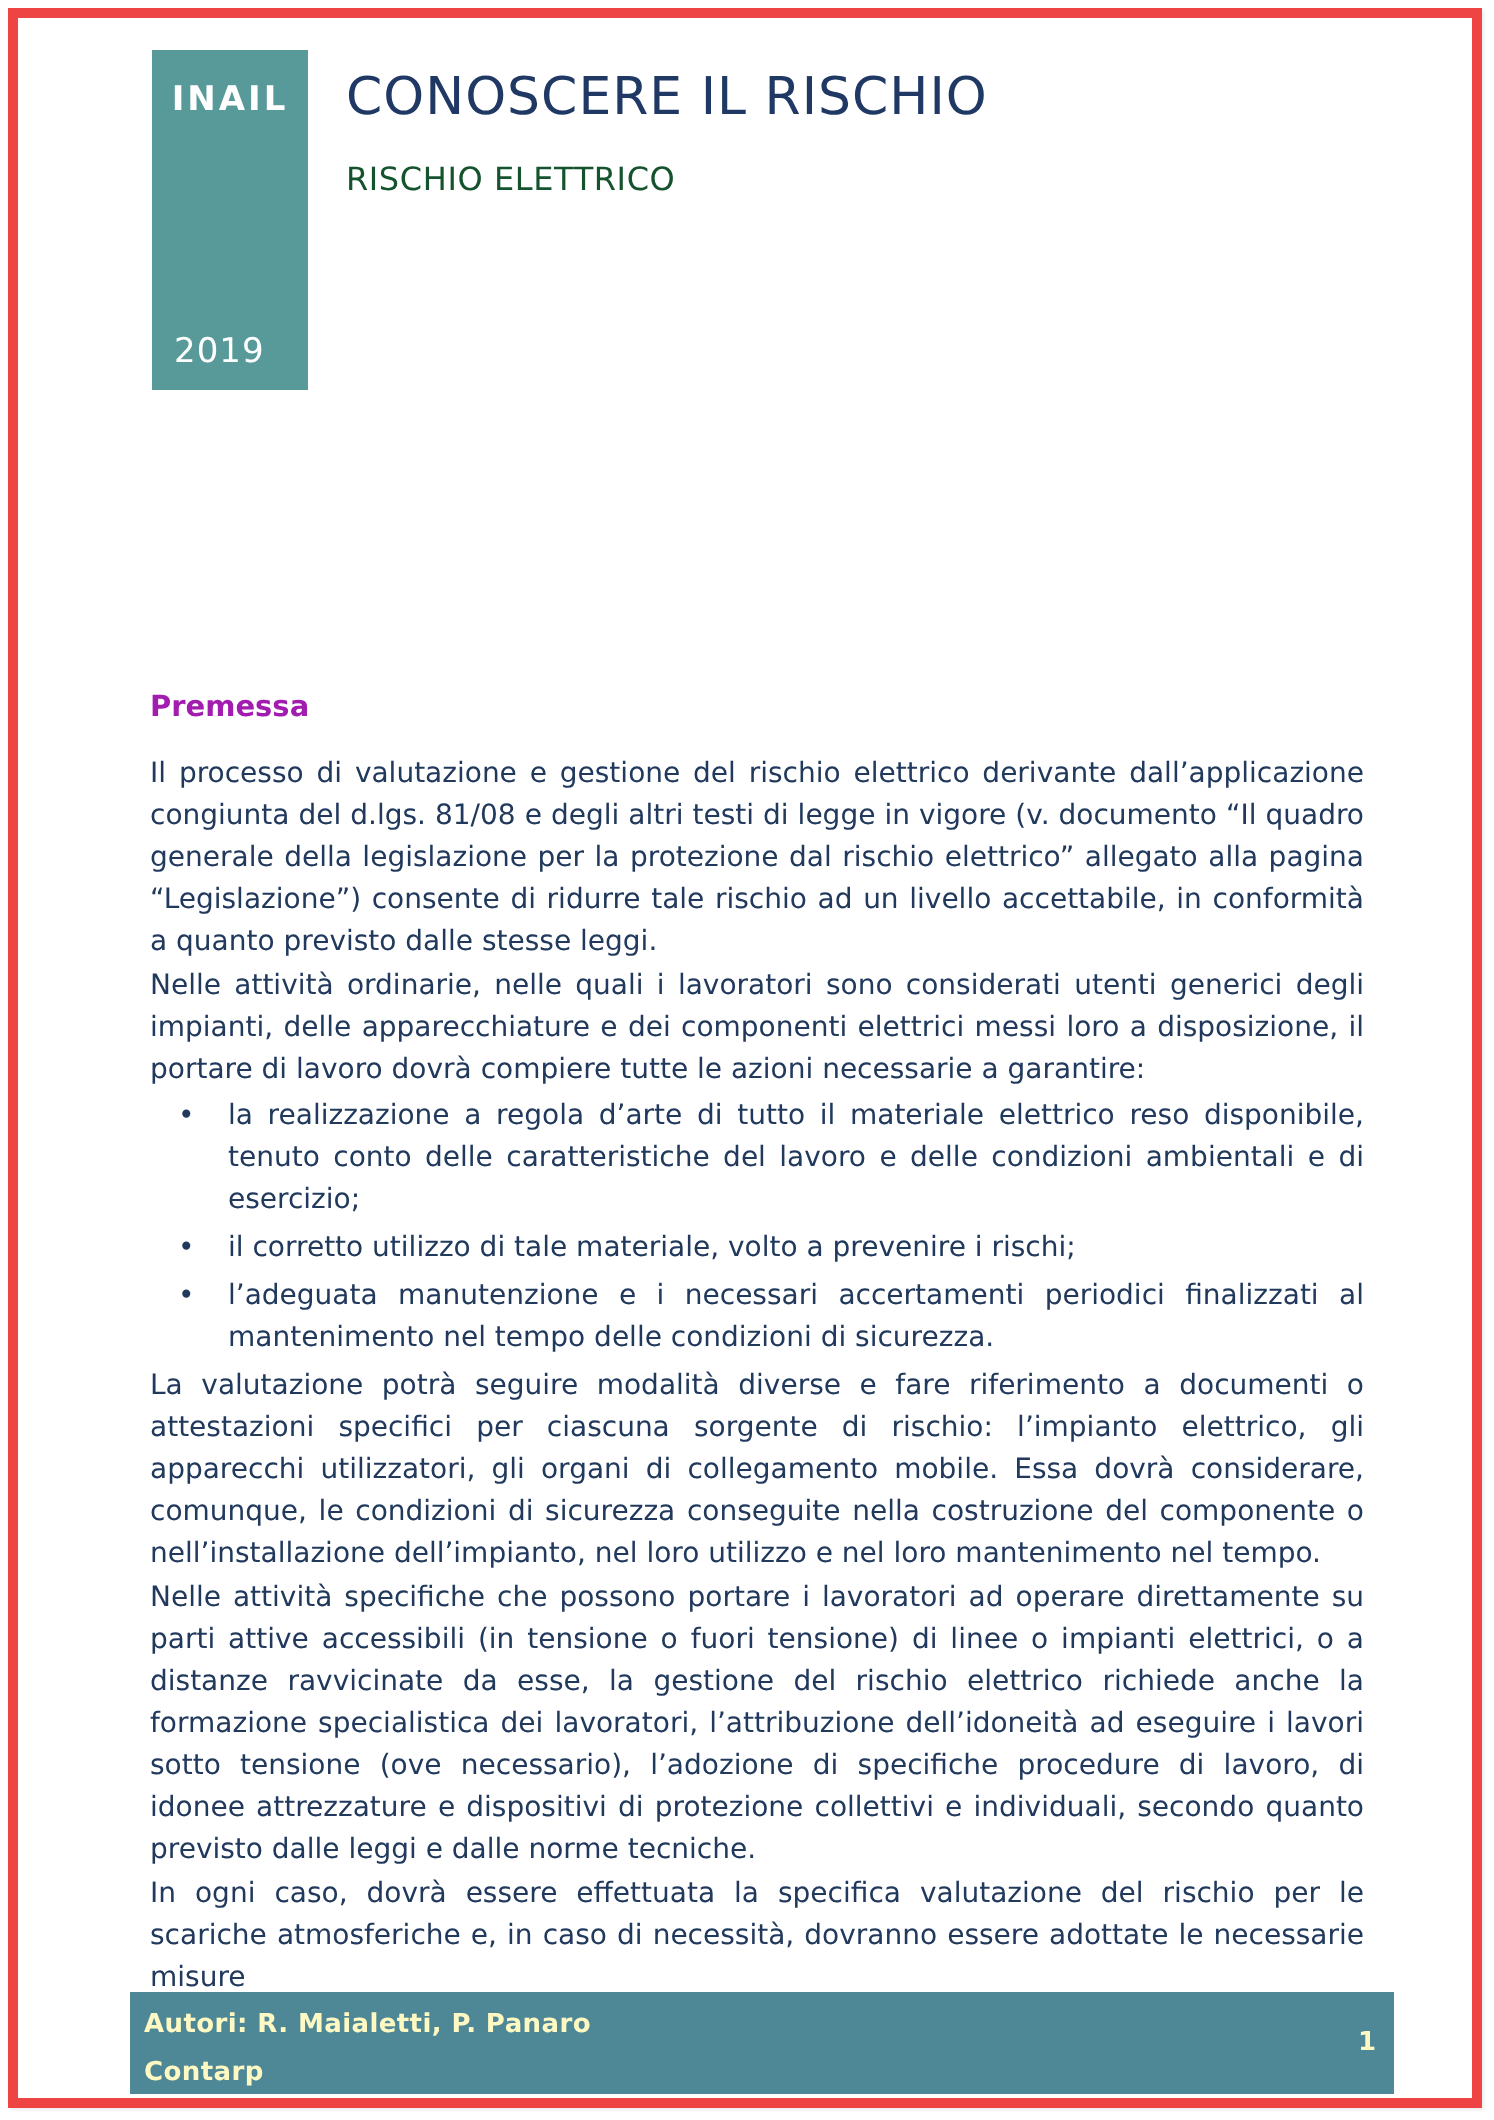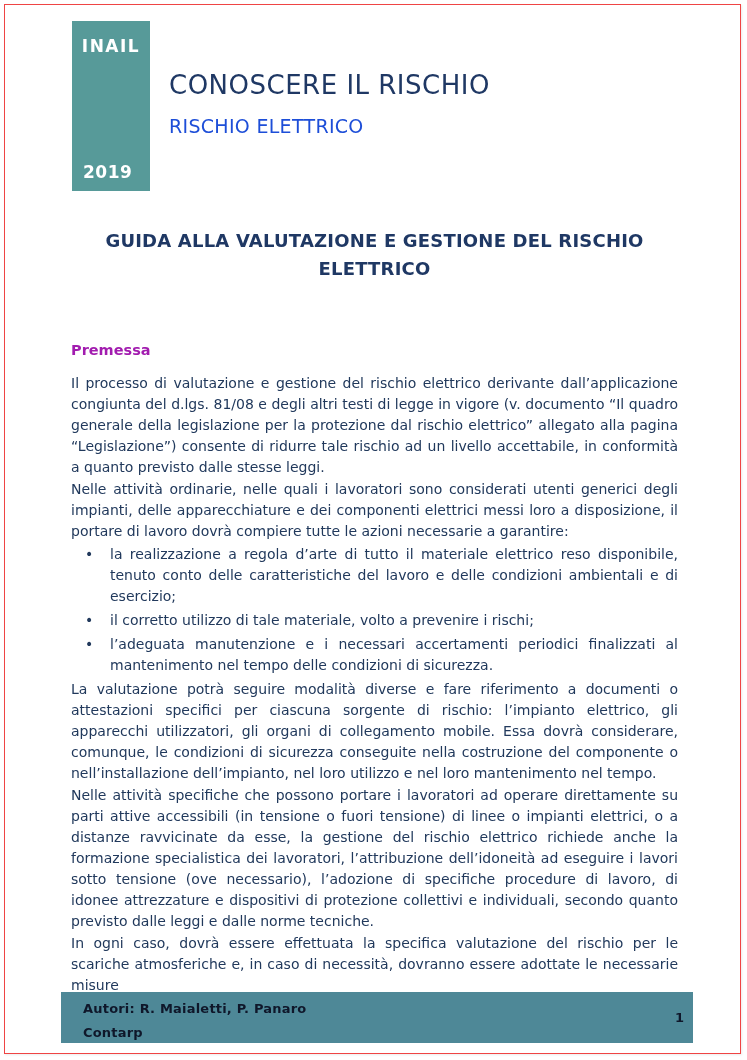--- a/index.html
+++ b/index.html
@@ -15,21 +15,21 @@
     width: 747px;
     height: 1060px;
     background: #ffffff;
     overflow: hidden;
   }
   .page {
     position: absolute;
     left: 4px; top: 4px;
     width: 737px; height: 1050px;
     background: #ffffff;
-    border: 1px solid #ef4444;
+    border: 5px solid #ef4444;
     box-shadow: 1px 1px 2px rgba(0,0,0,0.08);
     box-sizing: border-box;
   }
   
   .logo-box {
     position: absolute;
     left: 67px; top: 16px;
     width: 78px; height: 170px;
     background: #579A99;
     color: #ffffff;
@@ -38,39 +38,39 @@
     margin-top: 15px;
     text-align: center;
     font-size: 17px;
     font-weight: bold;
     letter-spacing: 1.5px;
   }
   .logo-year {
     position: absolute;
     left: 11px; bottom: 9px;
     font-size: 17px;
-    font-weight: bold;
+    font-weight: normal;
     letter-spacing: 0.5px;
   }
   .header-titles {
     position: absolute;
-    left: 164px; top: 25px; margin-top: 40px;
+    left: 164px; top: 25px;
   }
   .series-title {
     font-size: 26px;
     line-height: 30px;
     color: #1F3864;
     letter-spacing: 0.5px;
     white-space: nowrap;
   }
   .series-subtitle {
     margin-top: 15px;
-    font-size: 19px;
+    font-size: 16px;
     line-height: 22px;
-    color: #1d4ed8;
+    color: #14532d;
     letter-spacing: 0.3px;
     white-space: nowrap;
   }
   
   .doc-title {
     position: absolute;
     left: 62px; top: 222px;
     width: 615px;
     text-align: center;
     font-size: 18px;
@@ -117,23 +117,23 @@
     position: absolute;
     left: 14px;
     top: 0;
   }
   
   .footer-bar {
     position: absolute;
     left: 56px; top: 987px;
     width: 632px; height: 51px;
     background: #4E8897;
-    color: #0f172a;
+    color: #fef9c3;
     box-sizing: border-box;
-    padding: 5px 0 0 22px;
+    padding: 5px 0 0 7px;
   }
   .footer-line {
     font-size: 13px;
     font-weight: bold;
     line-height: 24px;
     letter-spacing: 0.2px;
   }
   .footer-pagenum {
     position: absolute;
     right: 9px; top: 0;
@@ -152,21 +152,20 @@
 
     <div class="logo-box">
       <div class="logo-text">INAIL</div>
       <div class="logo-year">2019</div>
     </div>
     <div class="header-titles">
       <div class="series-title">CONOSCERE IL RISCHIO</div>
       <div class="series-subtitle">RISCHIO ELETTRICO</div>
     </div>
 
-    <div class="doc-title">GUIDA ALLA VALUTAZIONE E GESTIONE DEL RISCHIO ELETTRICO</div>
 
     <div class="content">
       <h2 class="section-heading">Premessa</h2>
       <p>Il processo di valutazione e gestione del rischio elettrico derivante dall’applicazione congiunta del d.lgs. 81/08 e degli altri testi di legge in vigore (v. documento “Il quadro generale della legislazione per la protezione dal rischio elettrico” allegato alla pagina “Legislazione”) consente di ridurre tale rischio ad un livello accettabile, in conformità a quanto previsto dalle stesse leggi.</p>
       <p>Nelle attività ordinarie, nelle quali i lavoratori sono considerati utenti generici degli impianti, delle apparecchiature e dei componenti elettrici messi loro a disposizione, il portare di lavoro dovrà compiere tutte le azioni necessarie a garantire:</p>
       <ul>
         <li>la realizzazione a regola d’arte di tutto il materiale elettrico reso disponibile, tenuto conto delle caratteristiche del lavoro e delle condizioni ambientali e di esercizio;</li>
         <li>il corretto utilizzo di tale materiale, volto a prevenire i rischi;</li>
         <li>l’adeguata manutenzione e i necessari accertamenti periodici finalizzati al mantenimento nel tempo delle condizioni di sicurezza.</li>
       </ul>

